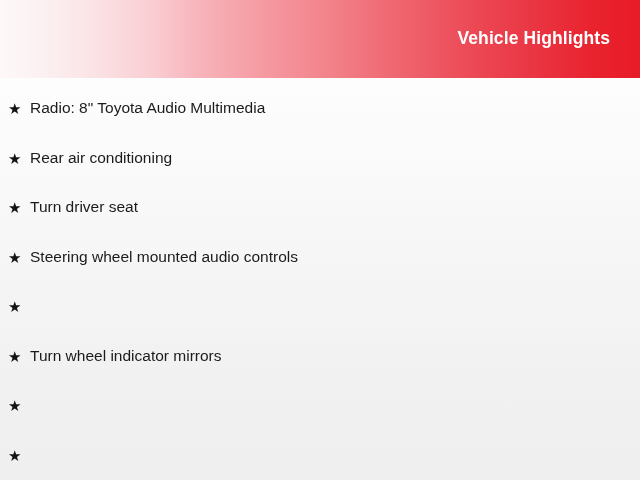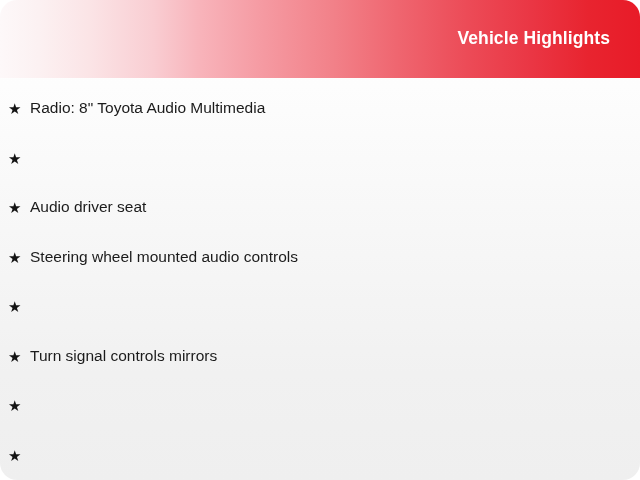--- a/index.html
+++ b/index.html
@@ -15,21 +15,20 @@
     background: #ffffff;
   }
 
   .slide {
     position: relative;
     width: 640px;
     height: 480px;
     box-sizing: border-box;
     background: linear-gradient(to bottom, #ffffff 0%, #fdfdfd 18%, #f9f9f9 38%, #f5f5f5 58%, #f1f1f1 78%, #efefef 100%);
     overflow: hidden;
-    border-radius: 17px;
   }
 
   
   .header-band {
     position: absolute;
     top: 0;
     left: 0;
     width: 640px;
     height: 78px;
     background: linear-gradient(to right,
@@ -115,39 +114,40 @@
 
   <ul class="highlights-list">
 
     <li class="highlight-item">
       <span class="bullet-star">★</span>
       <span class="highlight-text">Radio: 8" Toyota Audio Multimedia</span>
     </li>
 
     <li class="highlight-item">
       <span class="bullet-star">★</span>
+      <span class="highlight-text">Rear air conditioning</span>
     </li>
 
     <li class="highlight-item">
       <span class="bullet-star">★</span>
-      <span class="highlight-text">Audio driver seat</span>
+      <span class="highlight-text">Turn driver seat</span>
     </li>
 
     <li class="highlight-item">
       <span class="bullet-star">★</span>
       <span class="highlight-text">Steering wheel mounted audio controls</span>
     </li>
 
     <li class="highlight-item">
       <span class="bullet-star">★</span>
     </li>
 
     <li class="highlight-item">
       <span class="bullet-star">★</span>
-      <span class="highlight-text">Turn signal controls mirrors</span>
+      <span class="highlight-text">Turn wheel indicator mirrors</span>
     </li>
 
     <li class="highlight-item">
       <span class="bullet-star">★</span>
     </li>
 
     <li class="highlight-item">
       <span class="bullet-star">★</span>
     </li>
 

